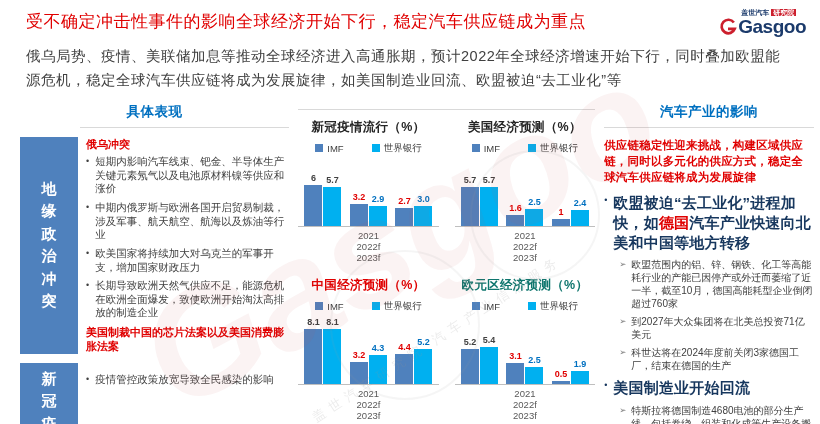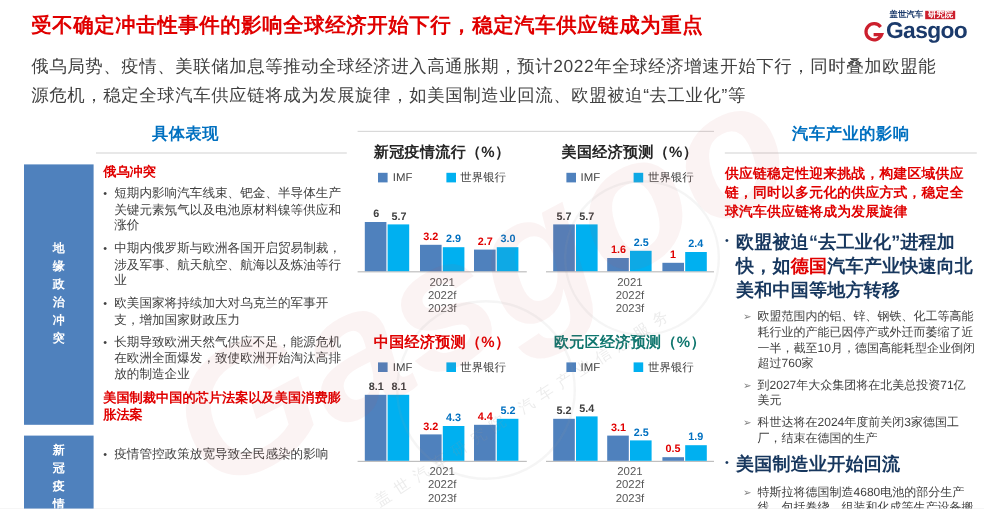--- a/index.html
+++ b/index.html
@@ -3,41 +3,41 @@
 <meta charset="utf-8">
 <style>
   html,body{margin:0;padding:0;background:#e8e8e8;}
   *{box-sizing:border-box;}
   .slide{
     position:relative;width:820px;height:424px;background:#ffffff;overflow:hidden;
     font-family:"Liberation Sans","DejaVu Sans",sans-serif;color:#404040;
   }
   
   .top{display:flex;justify-content:space-between;align-items:flex-start;padding:9px 14px 0 26px;}
-  .slide-title{font-size:17px;font-weight:bold;color:#e00000;line-height:1.3;margin:2px 0 0 0;letter-spacing:.5px;}
+  .slide-title{font-size:17px;font-weight:normal;color:#e00000;line-height:1.3;margin:2px 0 0 0;letter-spacing:.5px;}
   .logo{display:flex;flex-direction:column;align-items:flex-start;line-height:1;}
   .logo-top{display:flex;gap:2px;margin-left:22px;margin-bottom:1px;}
   .logo-cn{font-size:7px;font-weight:bold;color:#1b3a6b;}
   .logo-badge{font-size:7px;font-weight:bold;color:#ffffff;background:#cc1f2d;padding:0 2px;}
   .logo-main{display:flex;align-items:flex-end;gap:1px;}
   .logo-word{font-size:19px;font-weight:bold;color:#1b3a6b;letter-spacing:-.5px;}
   
   .intro{margin:8px 26px 0 26px;font-size:14.5px;color:#404040;line-height:1.68;letter-spacing:.5px;}
   
   .cols{display:flex;gap:9px;padding:10px 6px 0 20px;}
   .col{position:relative;}
   .col-left{width:272px;}
   .col-mid{width:300px;}
   .col-right{width:212px;}
   .col-heading{font-size:13.5px;font-weight:bold;color:#0070c0;text-align:center;letter-spacing:.5px;}
   .divider{border-top:1px solid #d9d9d9;margin:6px 0 9px 0;height:0;}
   .col-left .divider{margin-left:60px;}
   
   .lrow{display:flex;gap:8px;margin-bottom:9px;align-items:stretch;}
-  .lbox{width:58px;min-width:58px;background:#4f81bd;color:#fff;font-weight:bold;font-size:10px;
+  .lbox{width:58px;min-width:58px;background:#4f81bd;color:#fff;font-weight:bold;font-size:15px;
         display:flex;align-items:center;justify-content:center;text-align:center;line-height:1.5;padding:5px 22px;}
   .lcontent{flex:1;min-width:0;}
   .red-bold{color:#e00000;font-weight:bold;font-size:11px;line-height:1.3;}
   .sub-head{margin-bottom:4px;}
   .law-footer{margin-top:2px;}
   .b{display:flex;gap:6px;font-size:10.5px;line-height:1.3;margin-bottom:5px;}
   .b .m{flex:0 0 auto;font-size:9px;line-height:1.5;color:#404040;}
   
   .charts-grid{display:grid;grid-template-columns:1fr 1fr;column-gap:16px;row-gap:14px;margin-top:4px;}
   .chart-title{font-size:12.5px;font-weight:bold;color:#262626;text-align:center;letter-spacing:.3px;}

